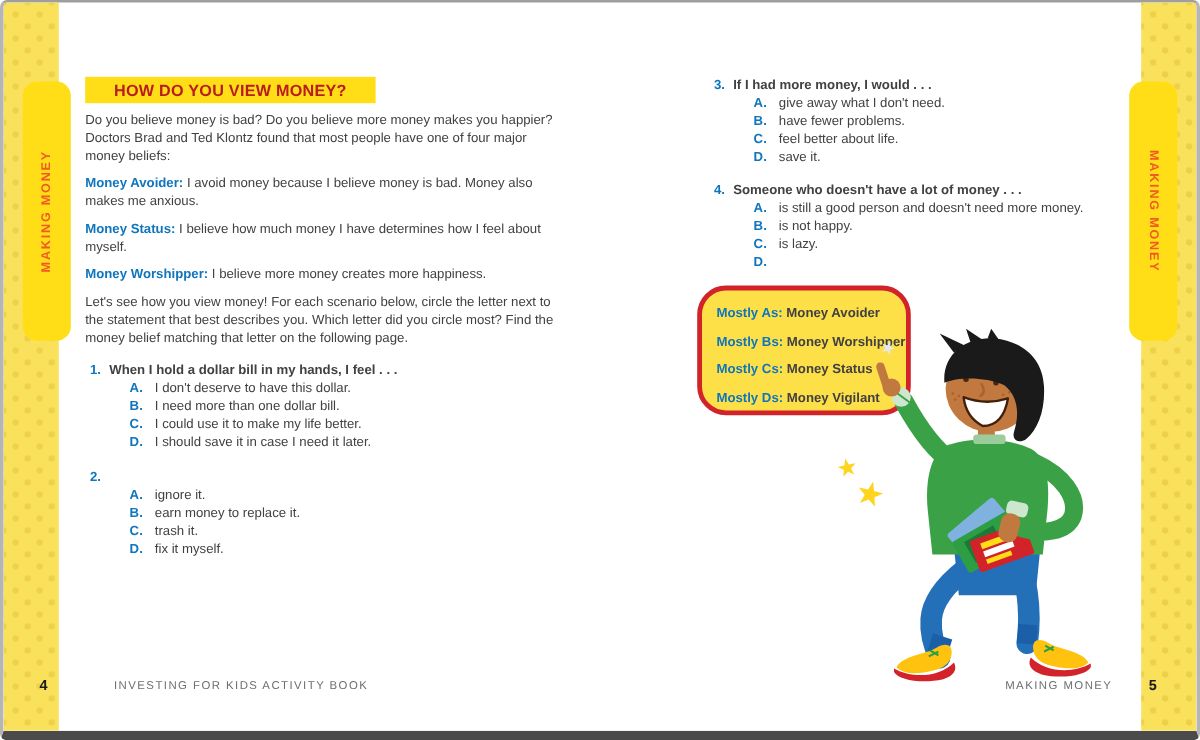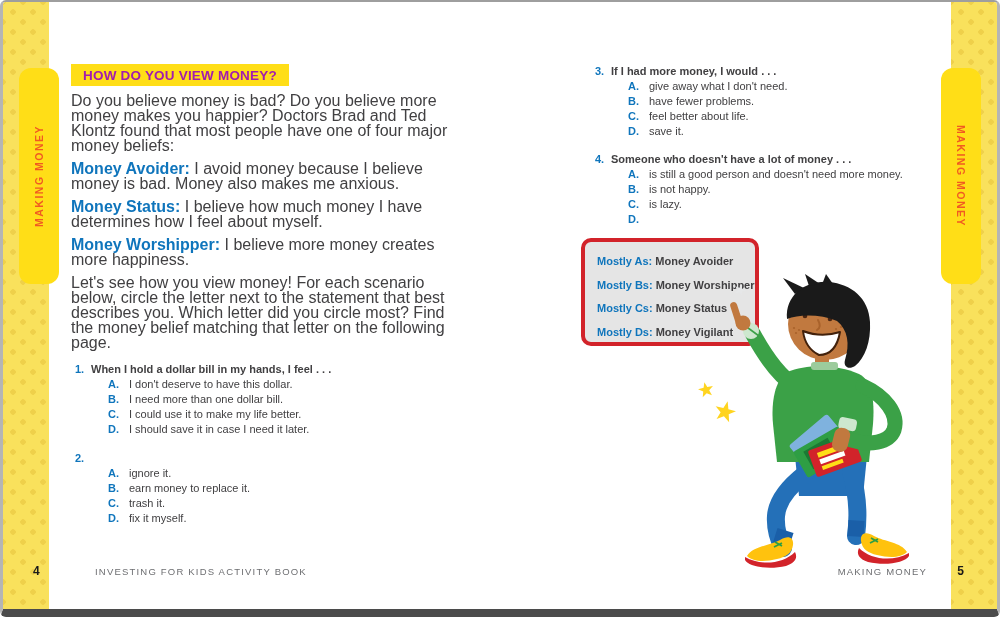--- a/index.html
+++ b/index.html
@@ -24,33 +24,33 @@
   }
   .spine-tab.left{left:16px}.spine-tab.right{right:16px}
   .spine-tab span{
     writing-mode:vertical-rl;font-weight:bold;font-size:10.5px;
     letter-spacing:1.5px;color:#F15A22;white-space:nowrap;
   }
   .spine-tab.left span{transform:rotate(180deg);}
   .page-left{position:absolute;left:68px;top:62px;width:398px;}
   .page-right{position:absolute;left:592px;top:62px;width:352px;}
   .badge{
-    display:inline-block;background:#FFDE17;color:#a21caf;font-weight:bold;
-    font-size:13.5px;letter-spacing:.2px;padding:4px 12px 3px;margin:0 0 7px;
-  }
-  .body-text{font-size:16px;line-height:15px;color:#414042;margin:0 0 8px;}
+    display:inline-block;background:#FFDE17;color:#b91c1c;font-weight:bold;
+    font-size:13.5px;letter-spacing:.2px;padding:4px 24px 3px;margin:0 0 7px;
+  }
+  .body-text{font-size:11px;line-height:15px;color:#414042;margin:0 0 8px;}
   .blue{color:#0F75BC;font-weight:bold;}
   .q{margin:12px 0 0;font-size:11px;color:#414042;}
   .q-head{display:flex;font-weight:bold;line-height:15px;padding-left:4px;}
   .q-num{color:#0F75BC;width:16px;flex:none;}
   .opt{display:flex;line-height:15px;margin-left:37px;}
   .opt-letter{color:#0F75BC;font-weight:bold;width:21px;flex:none;}
   .results-box{
     position:absolute;left:578px;top:236px;width:178px;height:108px;box-sizing:border-box;
-    border:4px solid #D2232A;border-radius:10px;background:#e5e5e5;padding:8px 0 0 12px;
+    border:4px solid #D2232A;border-radius:24px;background:#fde047;padding:8px 0 0 12px;
   }
   .result-row{font-size:11px;font-weight:bold;color:#414042;line-height:23.5px;white-space:nowrap;}
   .result-label{color:#0F75BC;}
   .footer-text{position:absolute;top:564px;font-size:9.5px;letter-spacing:1.2px;color:#6D6E71;}
   .footer-text.fl{left:68px;padding-left:24px;}
   .footer-text.fr{right:70px;}
   .page-num{position:absolute;top:562px;font-weight:bold;font-size:12px;color:#1a1a1a;}
   .page-num.left{left:30px;}
   .page-num.right{right:33px;}
   .character{position:absolute;left:680px;top:272px;width:260px;height:305px;}

